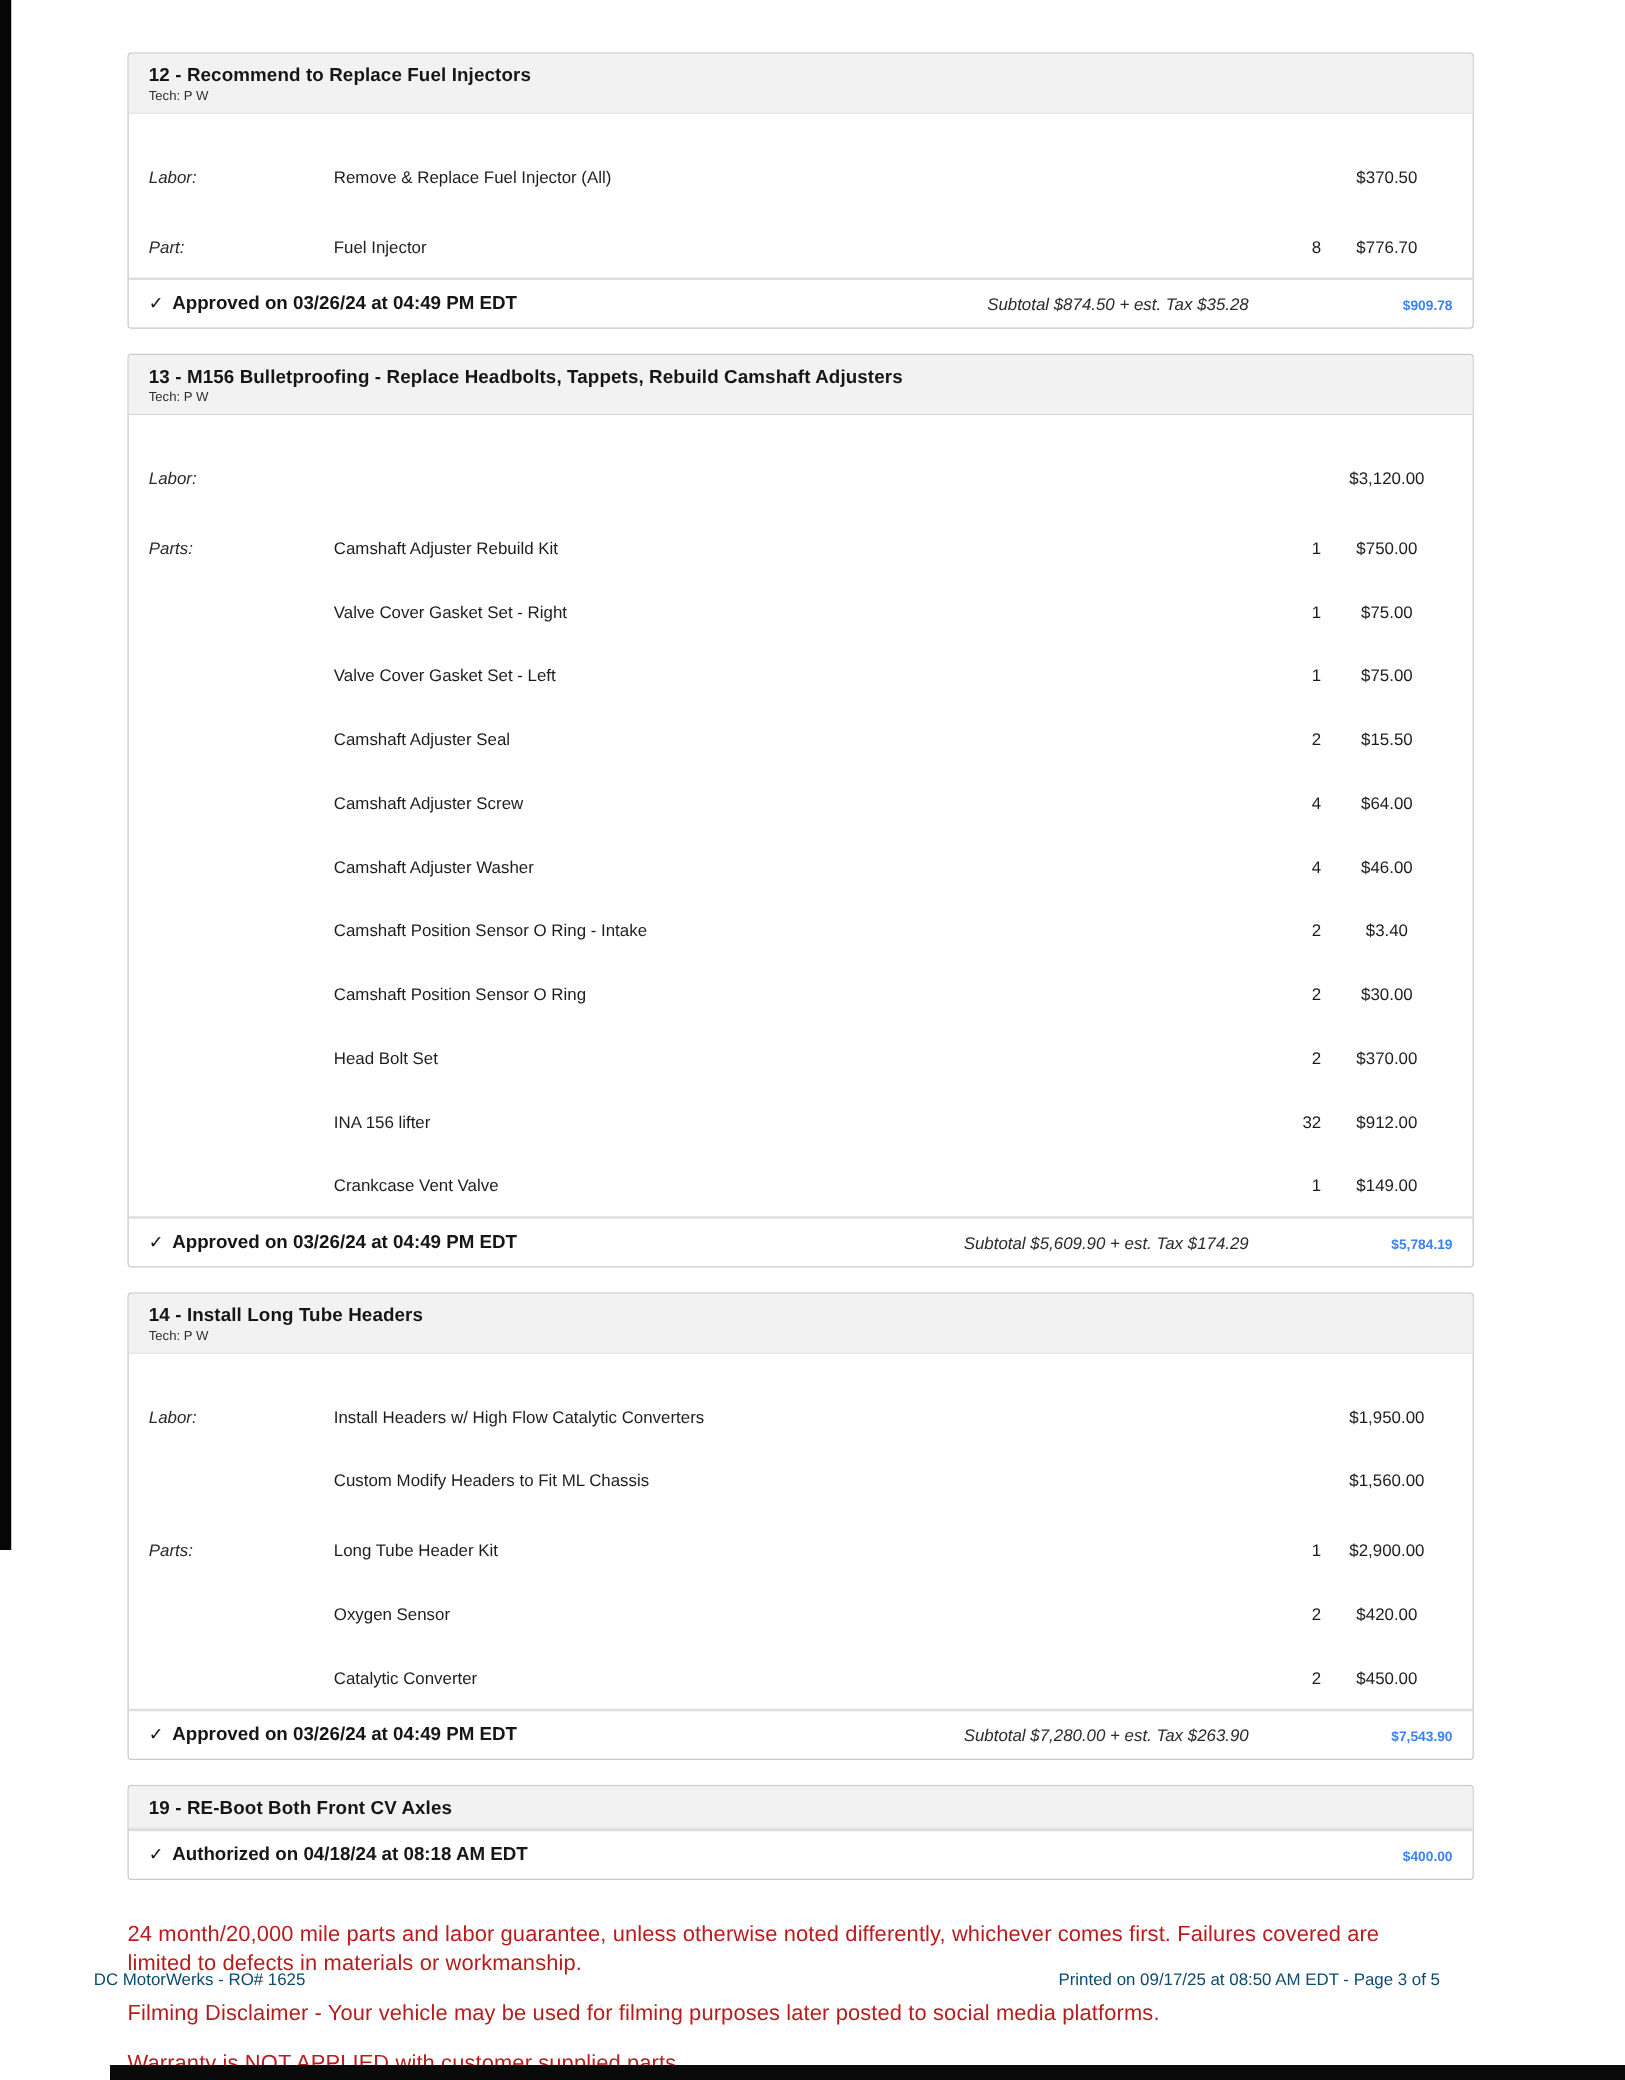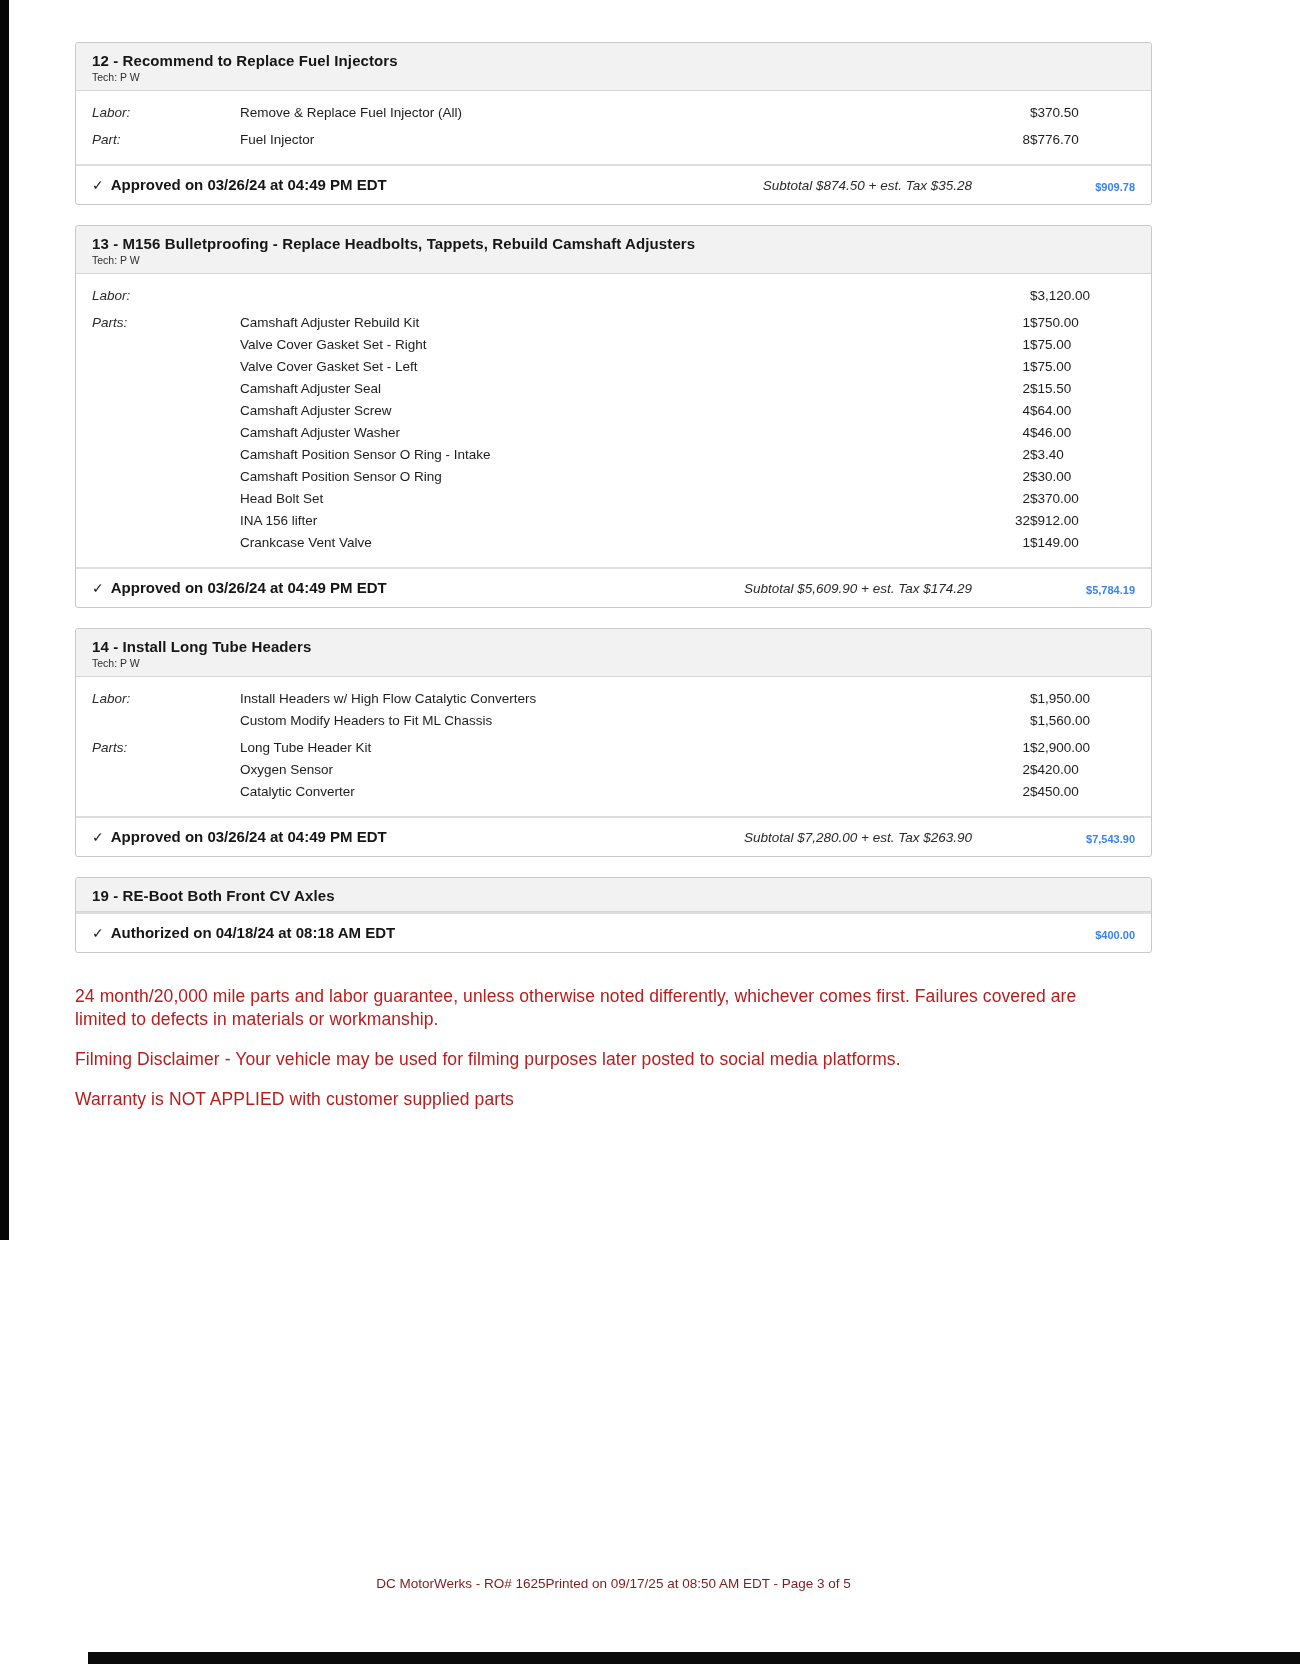--- a/index.html
+++ b/index.html
@@ -5,57 +5,57 @@
   * { margin: 0; padding: 0; box-sizing: border-box; }
   html, body { background: #ffffff; }
   body {
     width: 1300px; height: 1664px; position: relative; overflow: hidden;
     font-family: "Liberation Sans", sans-serif; color: #1d1d1d;
   }
   .page { position: absolute; inset: 0; }
   .artifact-left  { position: absolute; left: 0; top: 0; width: 9px; height: 1240px; background: #060606; }
   .artifact-bottom{ position: absolute; left: 88px; right: 0; top: 1652px; height: 12px; background: #0a0a0a; }
 
-  .content { padding-top: 42px; padding-left: 75px; width: 1112px; }
+  .content { padding-top: 42px; padding-left: 102px; width: 1112px; }
 
   .card {
     width: 1077px; border: 1px solid #c9c9c9; border-radius: 3px;
     background: #ffffff; margin-bottom: 20px;
   }
   .card-header {
     background: #f2f2f2; border-bottom: 1px solid #d6d6d6;
     border-radius: 3px 3px 0 0; padding: 9px 16px 7px 16px;
   }
   .card-title { font-weight: bold; font-size: 15px; color: #161616; letter-spacing: 0.1px; }
   .card-tech  { font-size: 10.5px; color: #2e2e2e; margin-top: 2px; }
   .card-body  { padding: 11px 16px 13px 16px; }
   .li-row { display: flex; align-items: baseline; line-height: 22px; font-size: 13.5px; }
   .li-row.group-start { margin-top: 5px; }
   .cell-label { width: 148px; flex: none; font-style: italic; color: #2a2a2a; }
   .cell-desc  { flex: 1; color: #1d1d1d; }
   .cell-qty   { width: 80px; flex: none; text-align: right; }
-  .cell-price { width: 105px; flex: none; text-align: left; }
+  .cell-price { width: 105px; flex: none; text-align: center; margin-top: 29px; }
   .card-footer {
     border-top: 2px solid #dedede; padding: 10px 16px 11px 16px;
     display: flex; align-items: flex-end;
   }
   .status { flex: 1; font-weight: bold; font-size: 15px; color: #161616; }
   .check  { display: inline-block; margin-right: 7px; font-weight: normal; font-size: 14px; }
   .subtotal { font-style: italic; font-size: 13.5px; color: #2a2a2a; margin-right: 53px; }
   .total  { width: 110px; flex: none; text-align: right; font-weight: bold; font-size: 11px; color: #3b82f6; }
 
   .notes { margin-top: 32px; width: 1055px; }
   .notes p {
     font-weight: normal; font-size: 17.5px; line-height: 23px;
     color: #b91c1c; margin-bottom: 17px; letter-spacing: 0.1px;
   }
   .page-footer {
     position: absolute; left: 75px; top: 1576px; width: 1077px;
-    display: flex; justify-content: center;
-    font-size: 13.5px; color: #7f1d1d;
+    display: flex; justify-content: space-between;
+    font-size: 13.5px; color: #0c4a6e;
   }
 </style>
 </head>
 <body>
 
 <div class="page">
   <div class="artifact-left"></div>
   <div class="artifact-bottom"></div>
 
   <div class="content">

